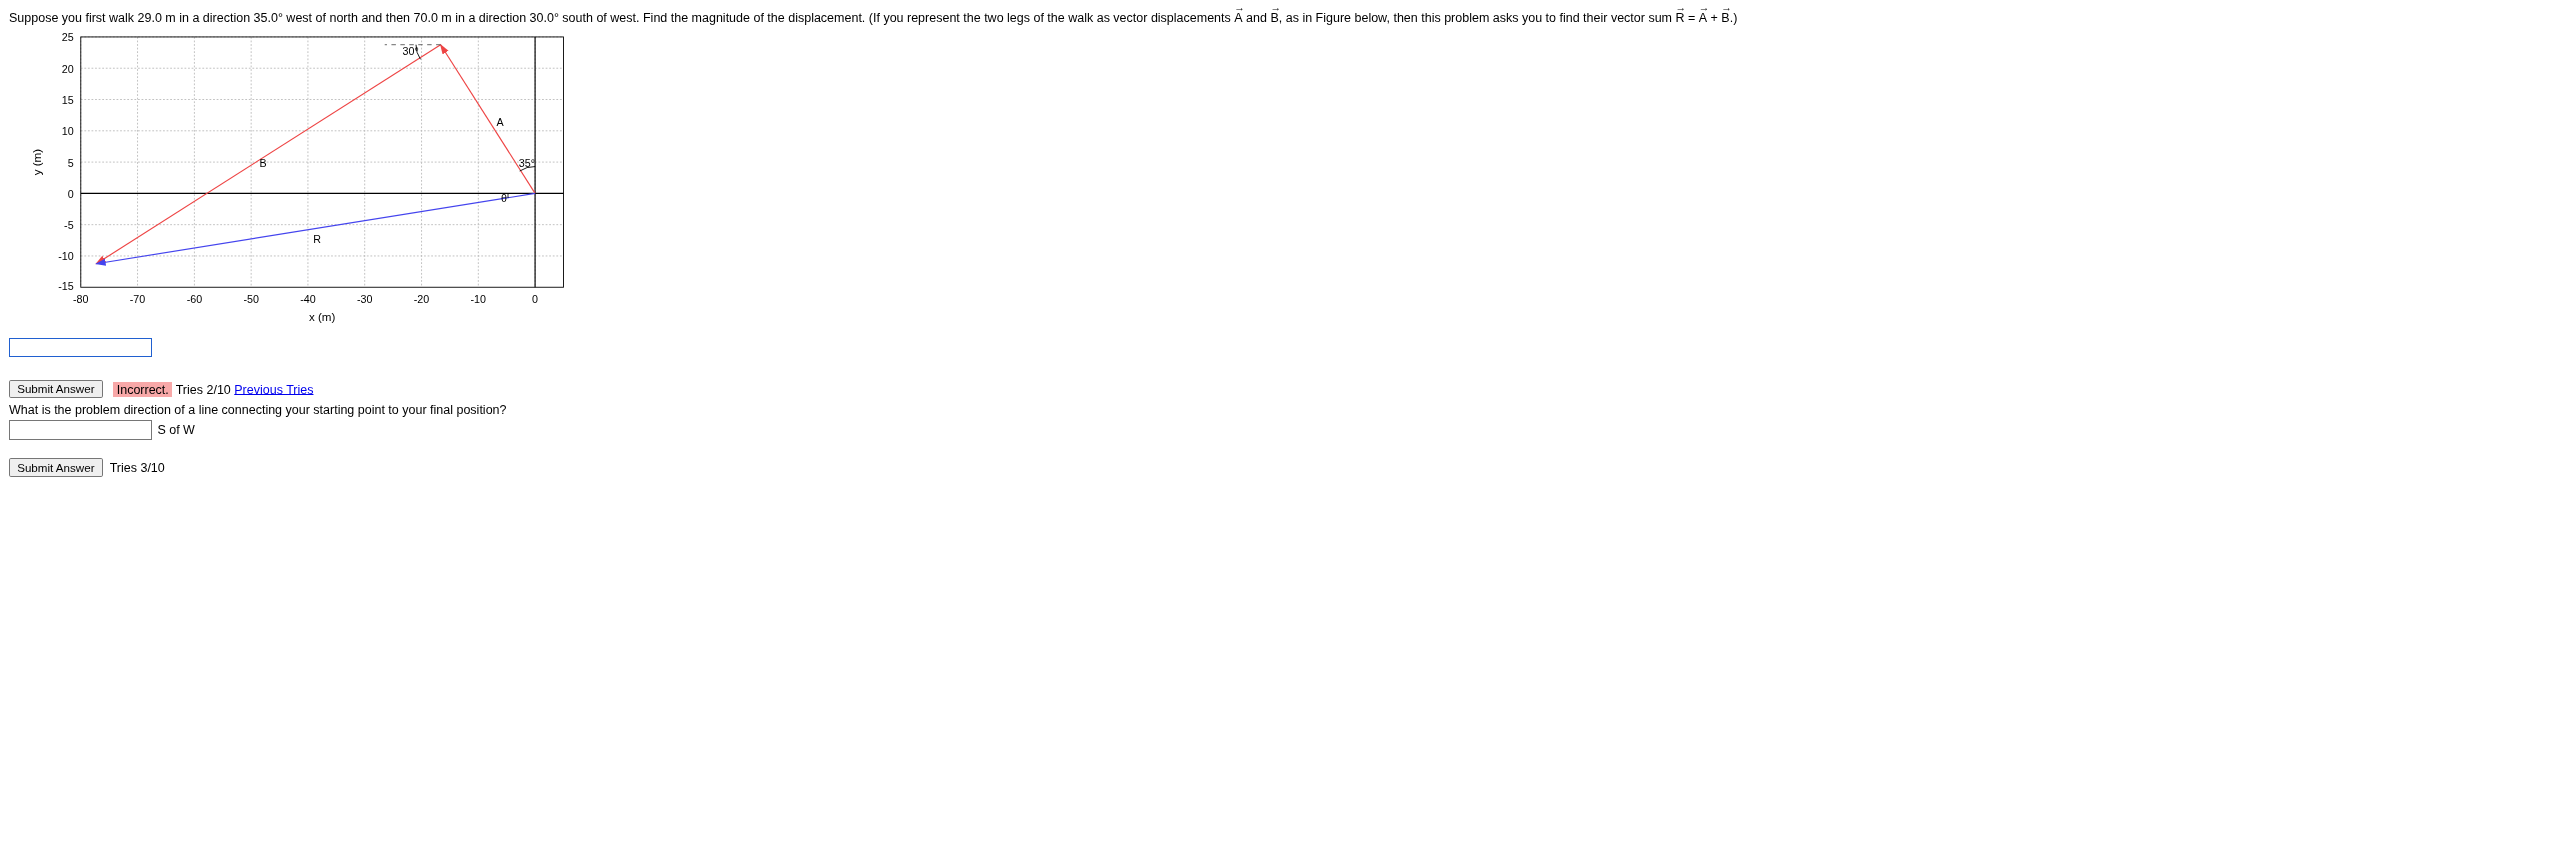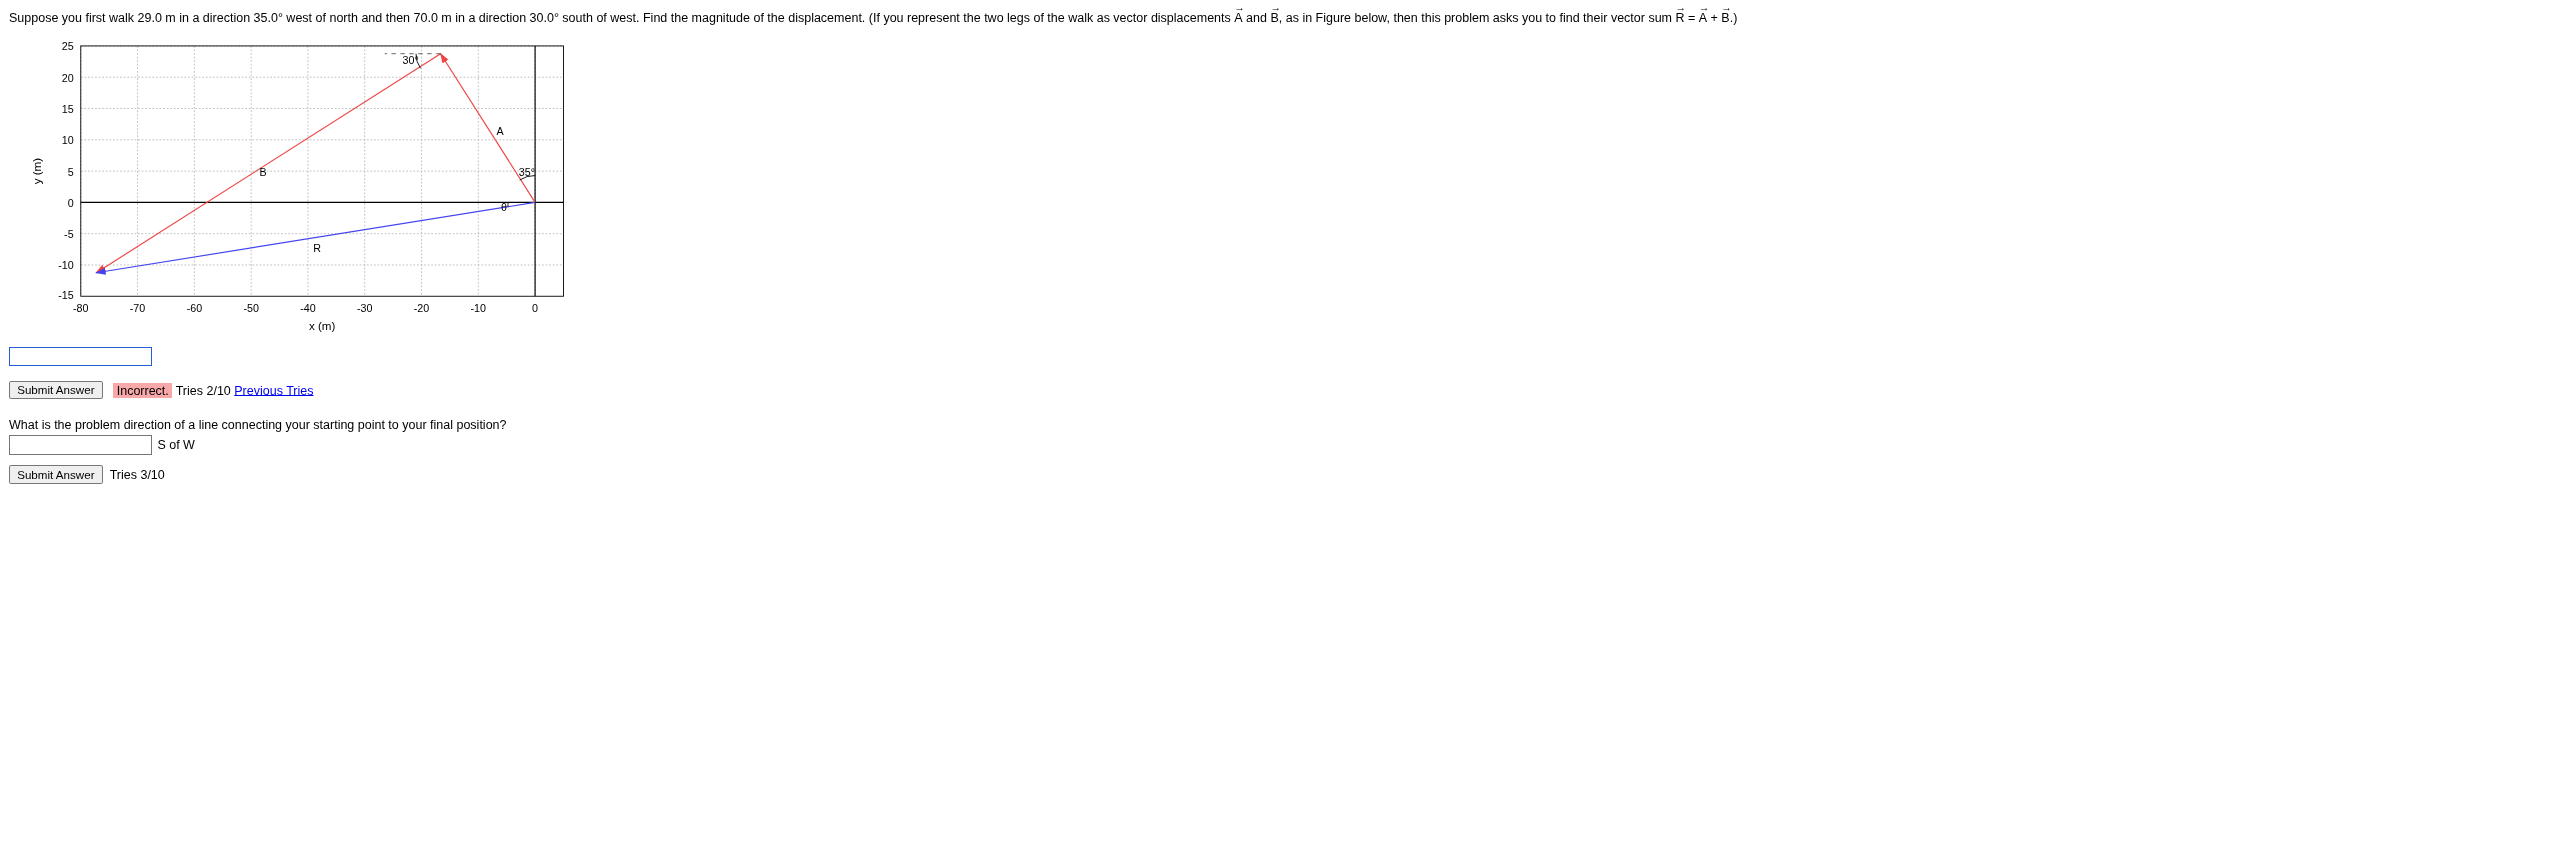--- a/index.html
+++ b/index.html
@@ -7,21 +7,20 @@
       margin: 0;
       padding: 0;
     }
     body {
       font-family: Verdana, Arial, sans-serif;
       font-size: 12.5px;
       padding: 9px;
       line-height: 1.5;
     }
     .question-text {
-      margin-bottom: 9px;
     }
     .vec {
       position: relative;
       display: inline-block;
     }
     .vec::before {
       content: "→";
       position: absolute;
       top: -9.8px;
       left: 0;
@@ -53,36 +52,36 @@
     .submit-btn {
       font-family: Verdana, Arial, sans-serif;
       font-size: 11.6px;
       padding: 1.8px 7.2px;
       background: #efefef;
       border: 0.9px solid #767676;
       border-radius: 1.8px;
       cursor: pointer;
     }
     .feedback-row {
-      margin-bottom: 16px;
+      margin-bottom: 2px;
     }
     .incorrect {
       background-color: #f8a8a8;
       padding: 0.9px 3.6px;
     }
     .previous-link {
       color: #0000ee;
       text-decoration: underline;
       cursor: pointer;
     }
     .unit-label {
       margin-left: 5.4px;
     }
     .input-row {
-      margin-bottom: 10px;
+      margin-bottom: 18px;
     }
     .chart-axis-label {
       font-size: 13px;
     }
     .chart-tick-label {
       font-size: 12px;
     }
     .vector-label {
       font-size: 12px;
     }

